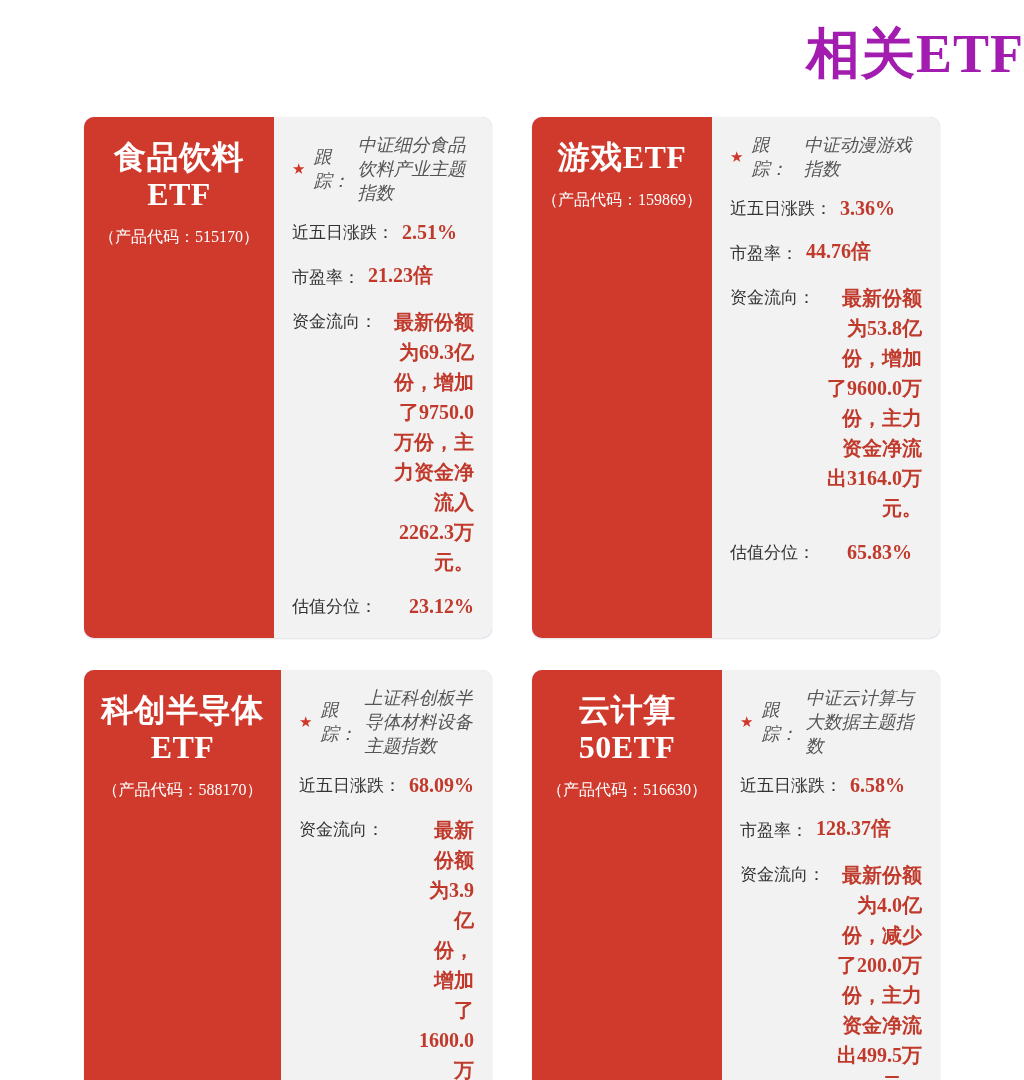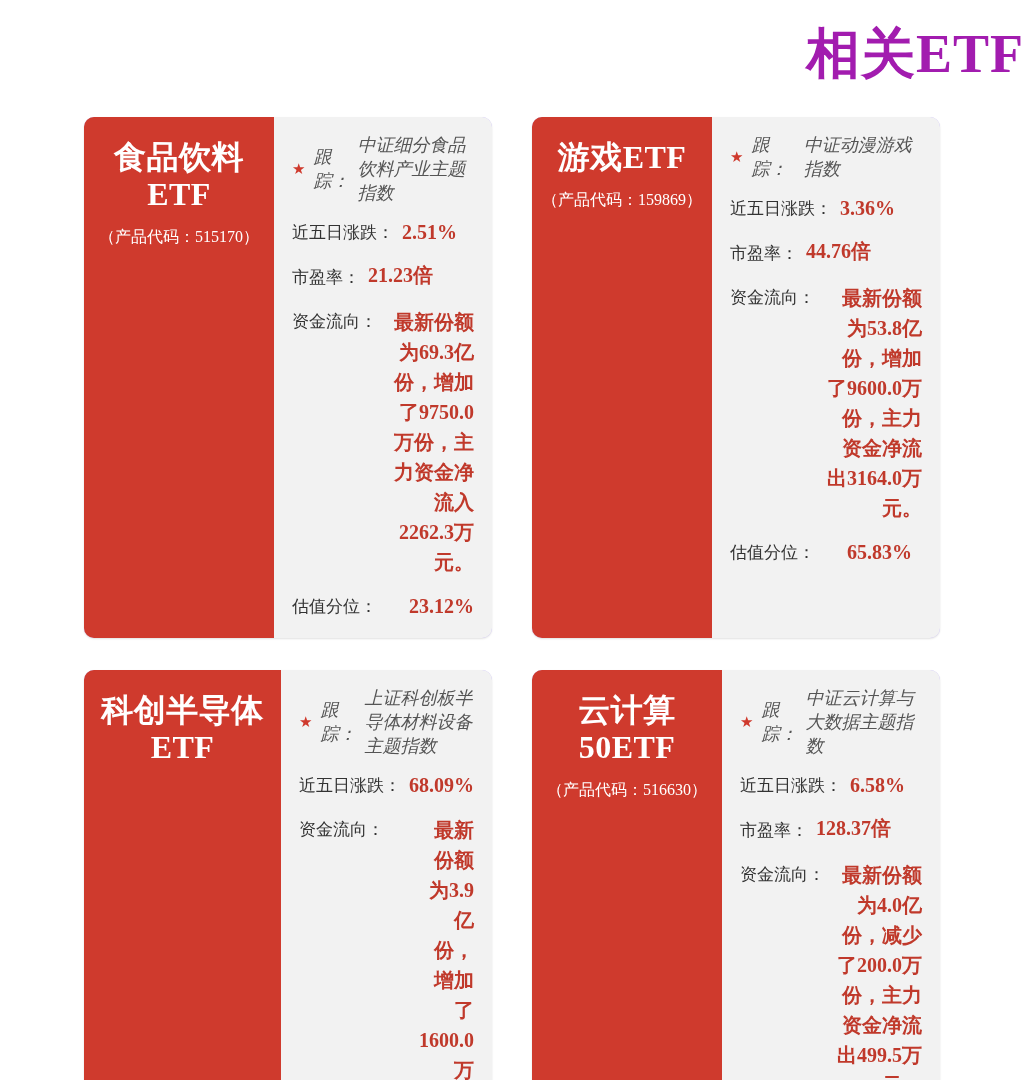--- a/index.html
+++ b/index.html
@@ -184,20 +184,23 @@
         <div class="metric">
           <span class="metric-label">估值分位：</span>
           <span class="metric-value">65.83%</span>
         </div>
       </div>
     </div>
 
     <div class="card">
       <div class="card-head">
         <div class="card-name">科创半导体ETF</div>
+        <div class="card-code">
+          <span>（产品代码：</span><span>588170</span><span>）</span>
+        </div>
       </div>
       <div class="card-body">
         <div class="track-row">
           <span class="star-icon">★</span>
           <span class="track-text">跟踪：</span>
           <span class="track-text">上证科创板半导体材料设备主题指数</span>
         </div>
         <div class="metric">
           <span class="metric-label">近五日涨跌：</span>
           <span class="metric-value">68.09%</span>

